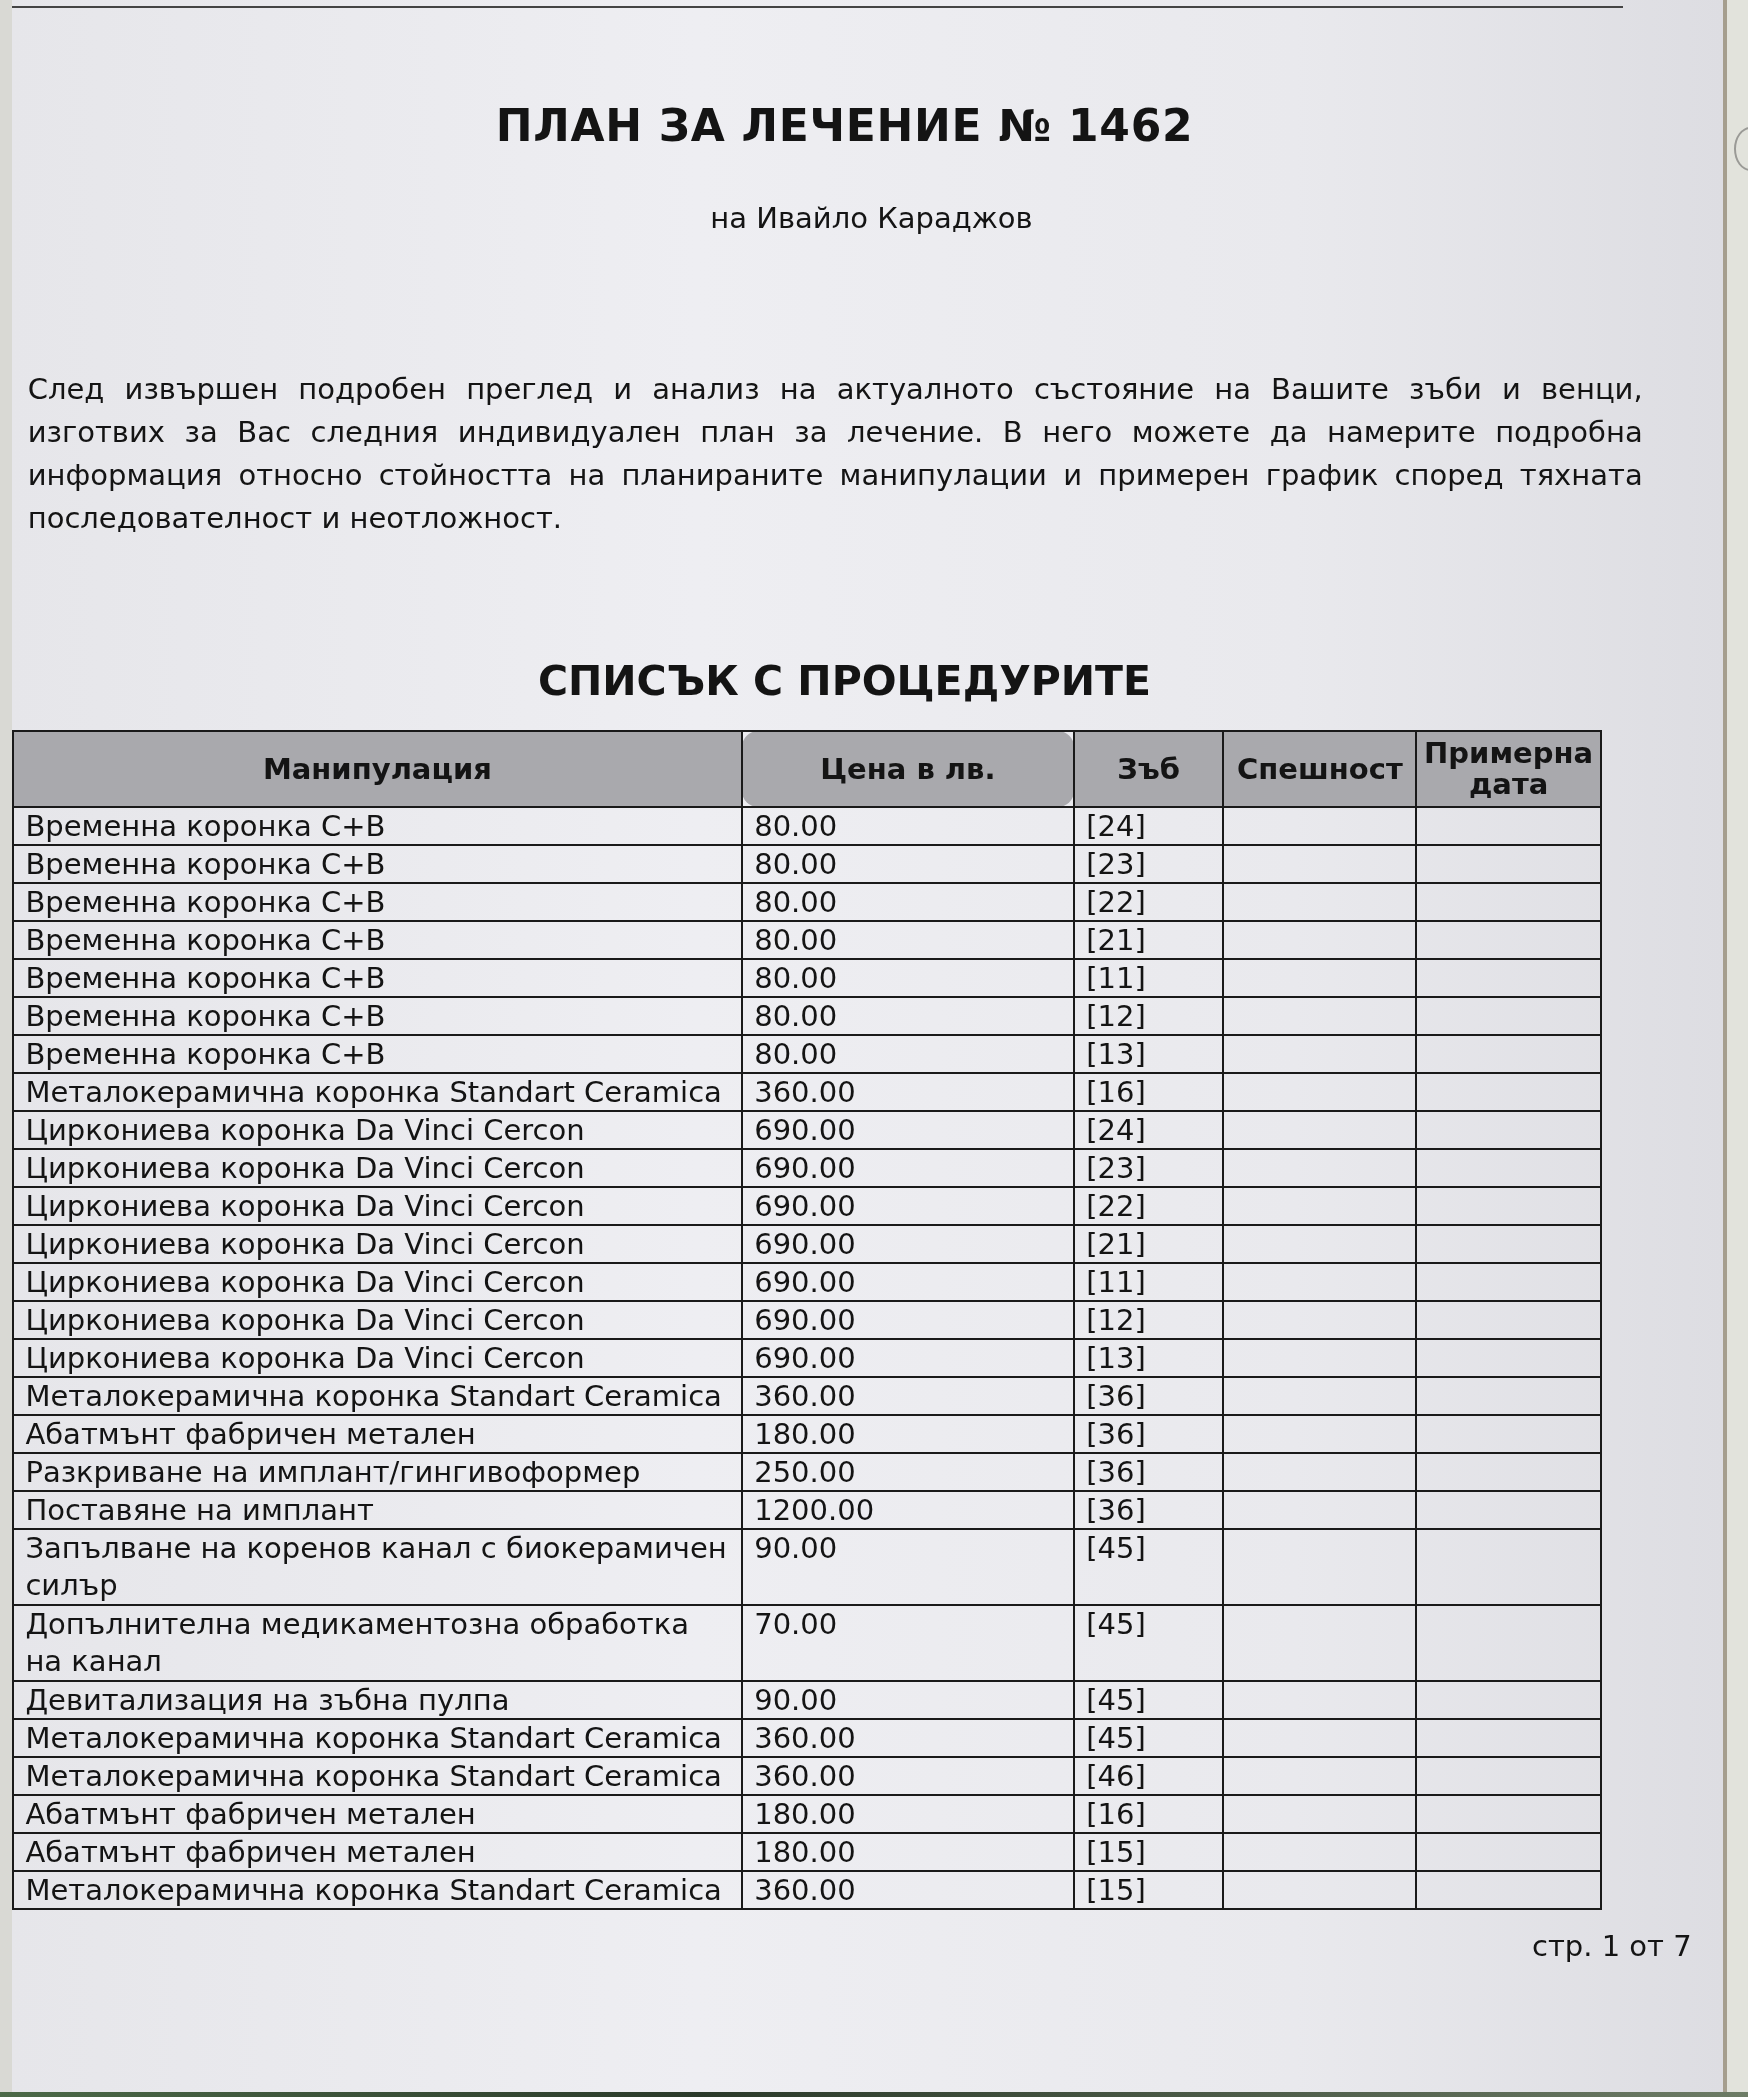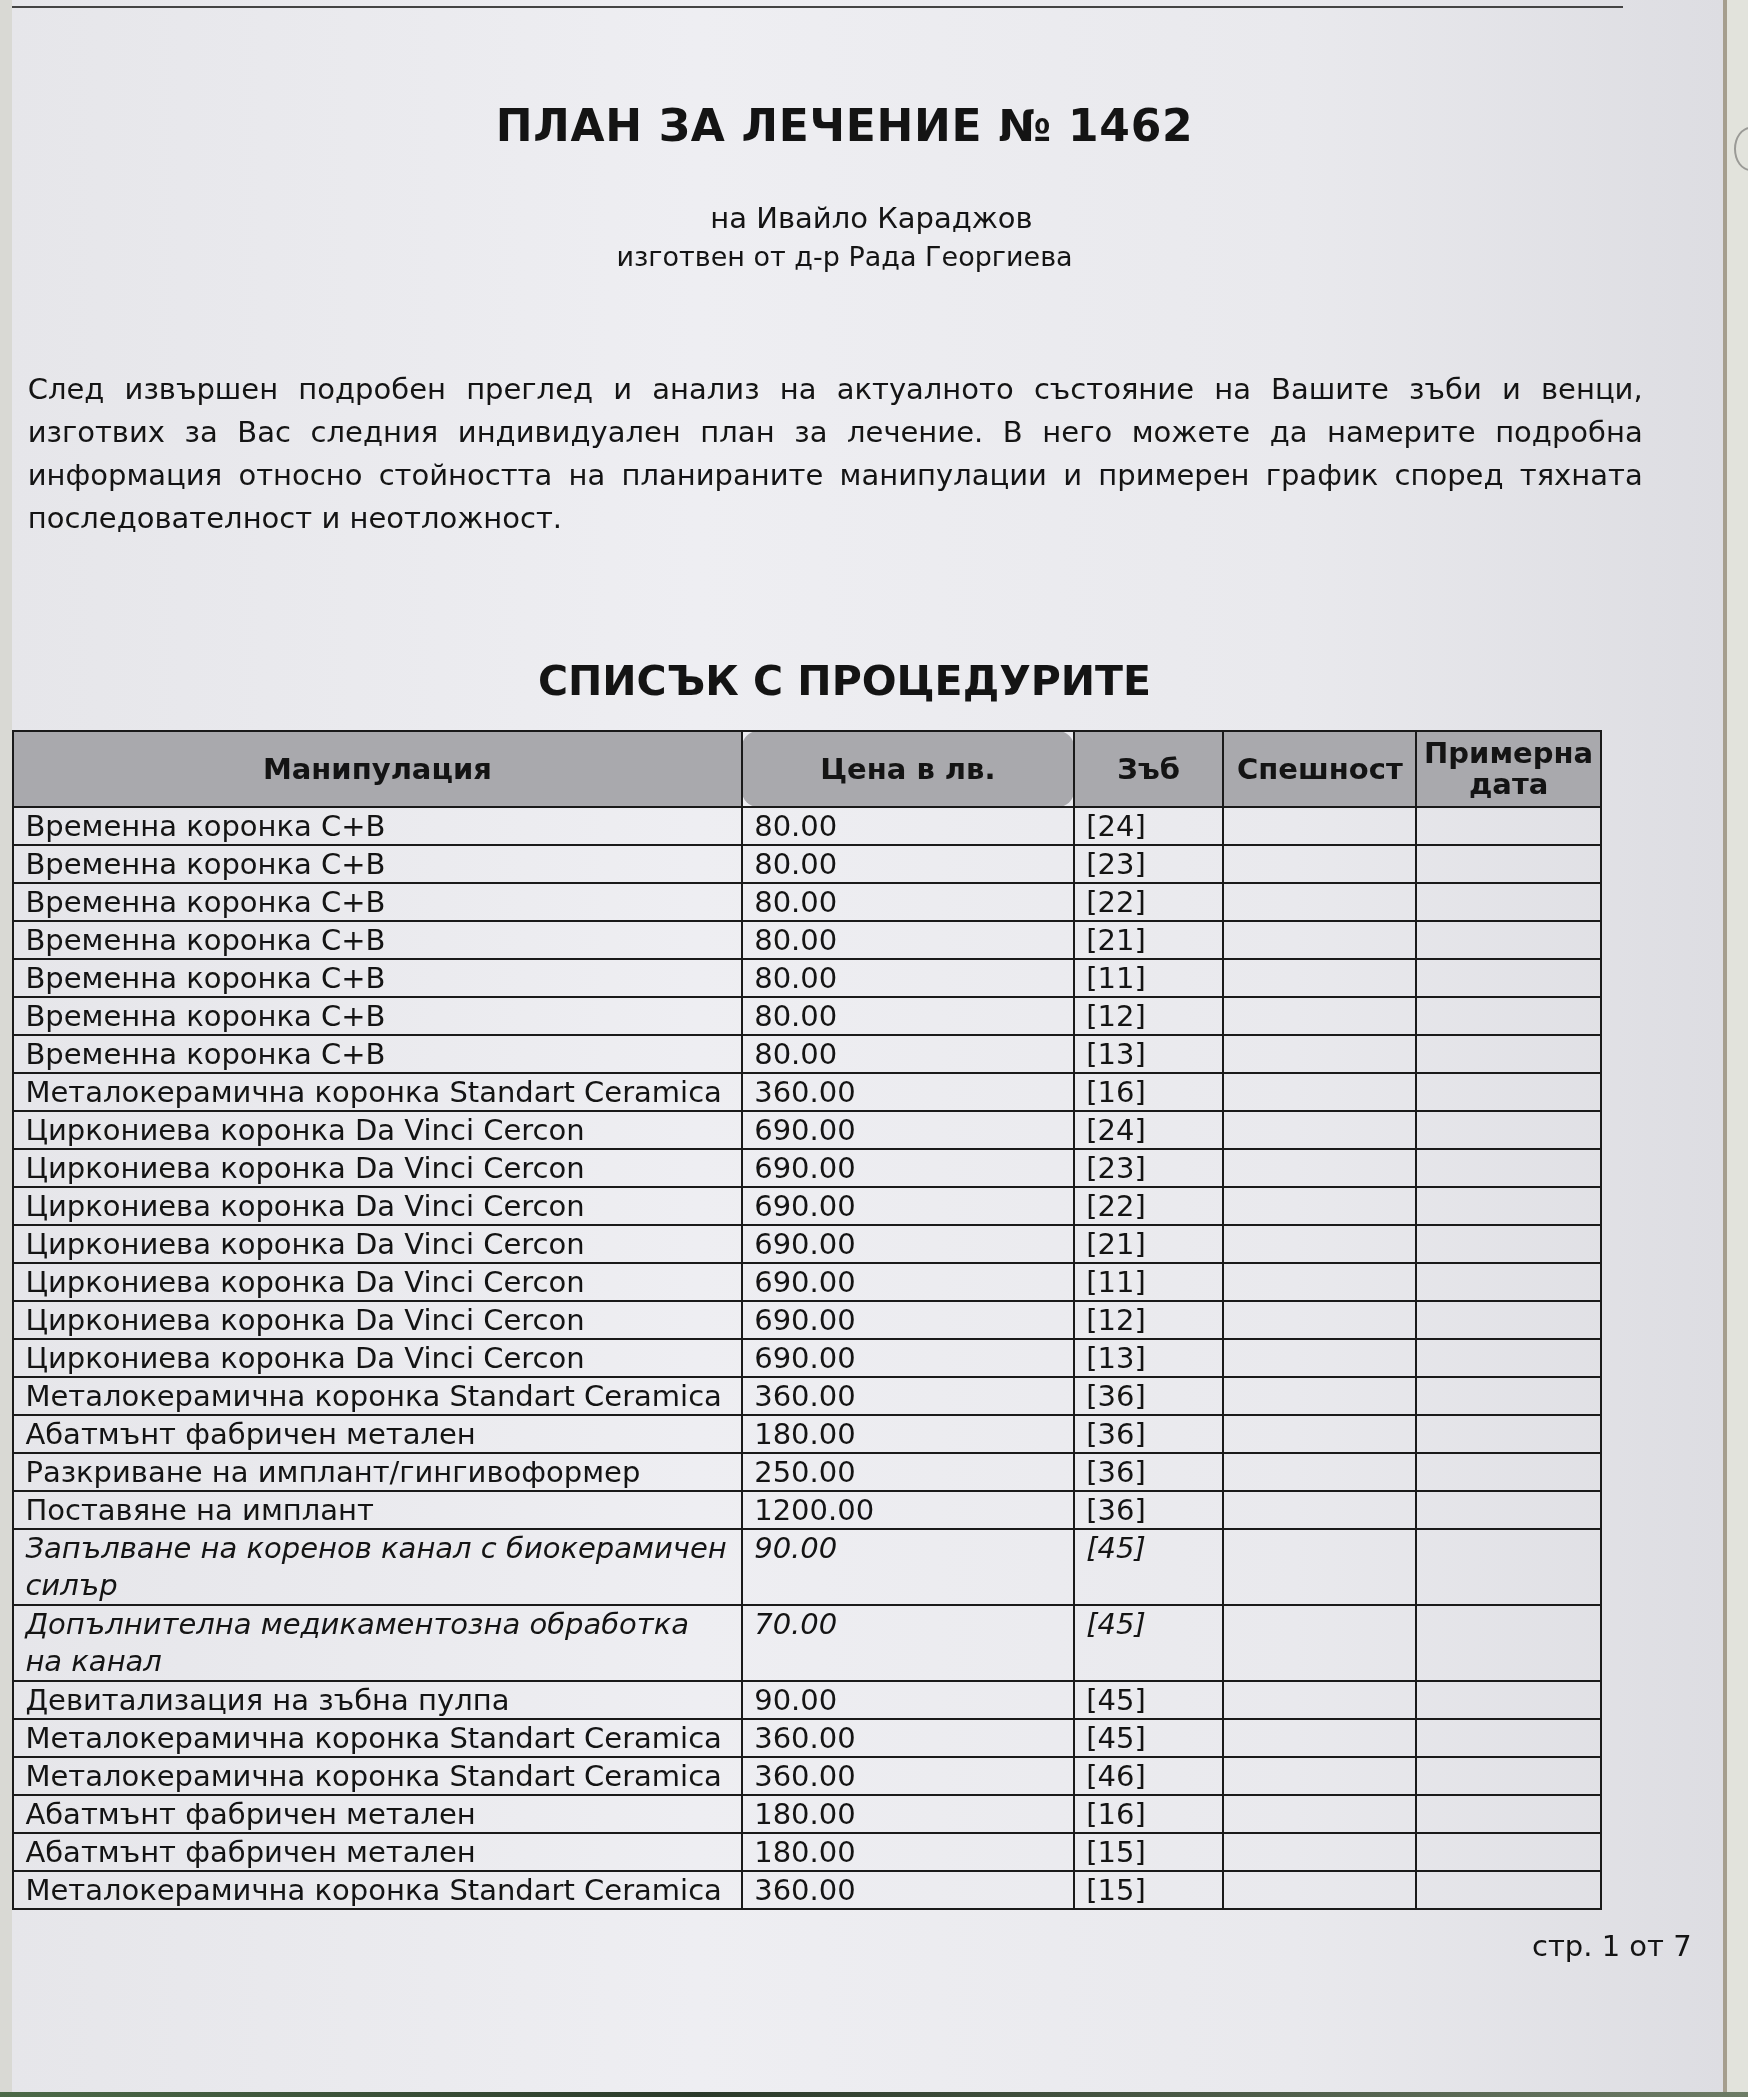--- a/index.html
+++ b/index.html
@@ -50,21 +50,21 @@
       border-collapse: collapse; font-size: 29px;
     }
     table.procs th {
       background: #a9a9ad; font-weight: bold; font-size: 29px;
       border: 2.1px solid #1a1a1a; height: 74px; padding: 0 5.7px; line-height: 31px;
     }
     table.procs td {
       border: 2.1px solid #1a1a1a; border-top-width: 2.9px;
       padding: 0 11.4px; height: 36px; vertical-align: top; line-height: 36px;
     }
-    table.procs td.two-line { height: 74px; line-height: 37px; font-style: italic; }
+    table.procs td.two-line { height: 74px; line-height: 37px; }
     .c1 { width: 714px; }
     .c2 { width: 318px; border-radius: 16px; }
     .c3 { width: 136px; }
     .c4 { width: 179px; }
     .c5 { width: 171px; }
     .footer {
       position: absolute; left: 1520px; top: 1929px; font-size: 29px;
     }
     .bottom-strip {
       position: absolute; left: 0; top: 2092px; width: 1749px; height: 5.7px;
@@ -75,21 +75,20 @@
 <body>
 
 <div class="behind-sheet"></div>
 <div class="ring"></div>
 
 <div class="paper">
   <div class="top-rule"></div>
 
   <div class="title">ПЛАН ЗА ЛЕЧЕНИЕ № 1462</div>
   <div class="subtitle sub1">на Ивайло Караджов</div>
-  <div class="subtitle sub2">изготвен от д-р  Рада Георгиева</div>
 
   <div class="letter">
     <p>След извършен подробен преглед и анализ на актуалното състояние на Вашите зъби и венци, изготвих за Вас следния индивидуален план за лечение. В него можете да намерите подробна информация относно стойността на планираните манипулации и примерен график според тяхната последователност и неотложност.</p>
   </div>
 
   <div class="section-title">СПИСЪК С ПРОЦЕДУРИТЕ</div>
 
   <table class="procs">
     <thead>
       <tr>

